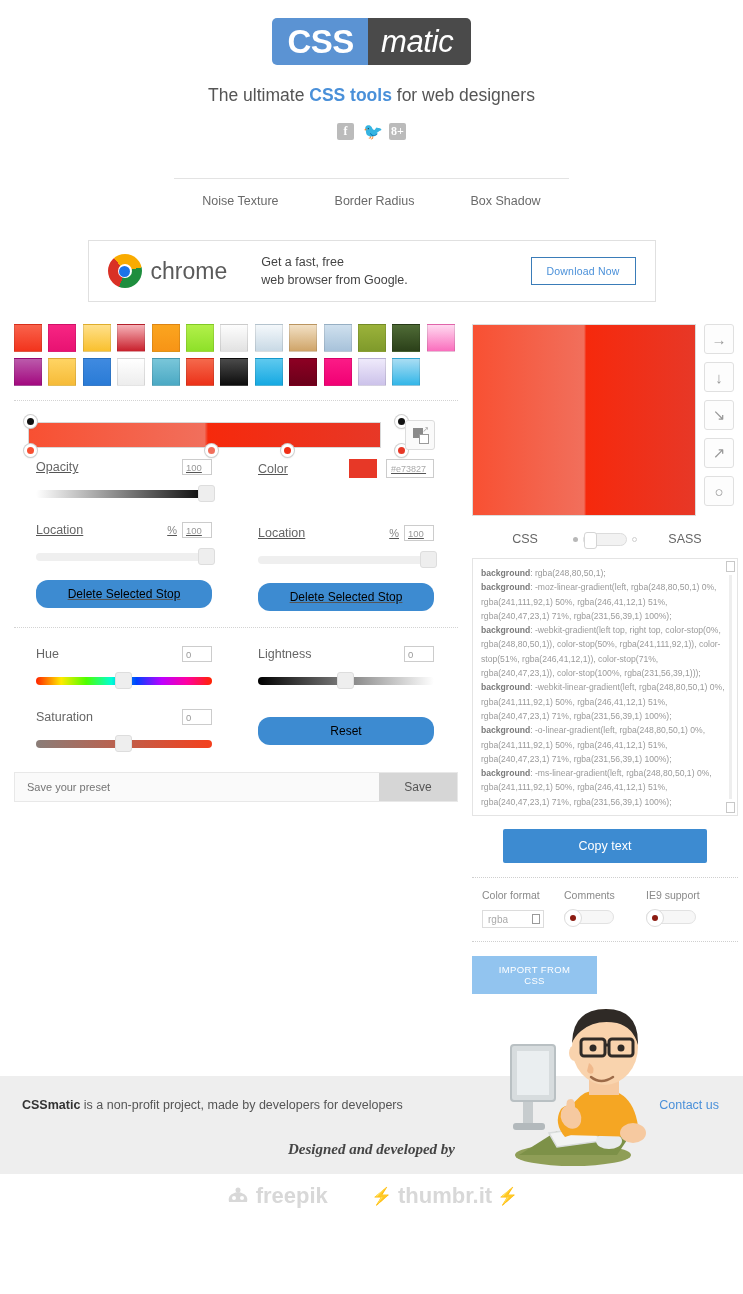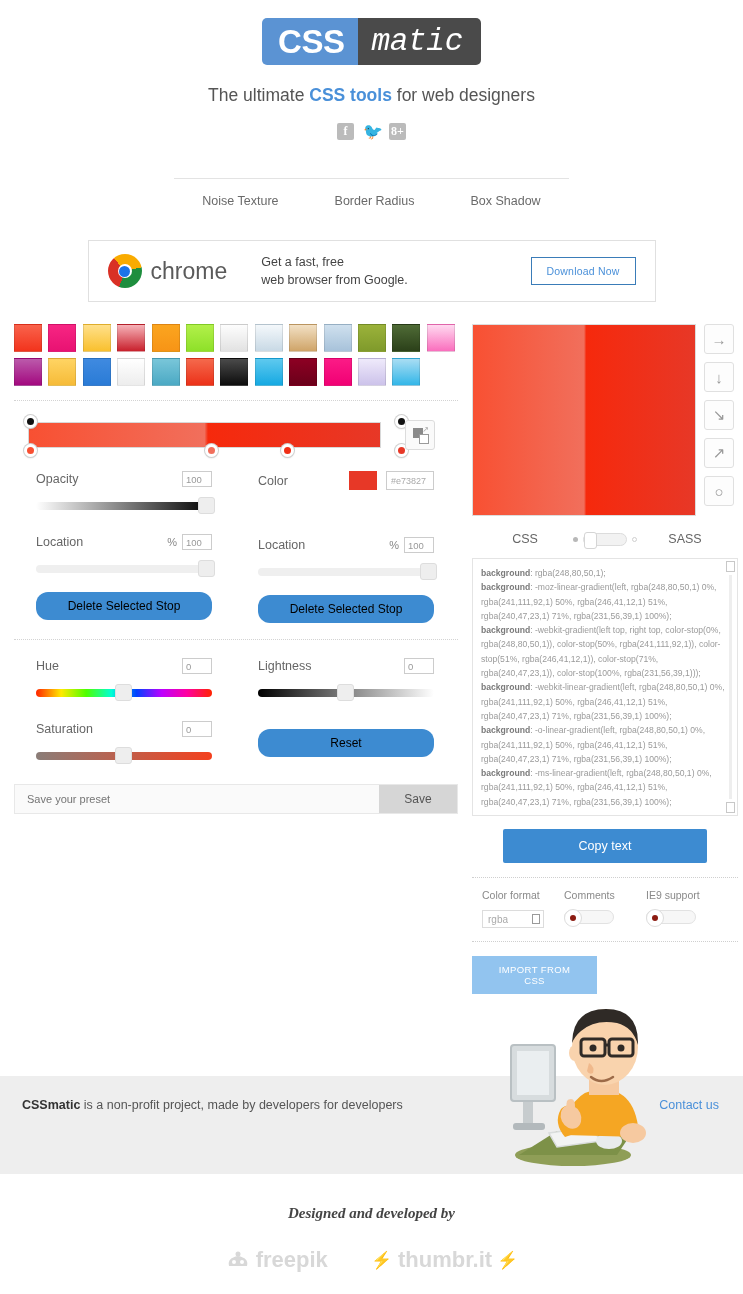--- a/index.html
+++ b/index.html
@@ -14,21 +14,21 @@
 
   
   .header { text-align: center; padding-top: 18px; }
   .logo { display: inline-flex; align-items: stretch; height: 47px; border-radius: 5px; overflow: hidden; }
   .logo-css {
     background: #5b93d3; color: #fff; font-weight: bold; font-size: 33px;
     padding: 0 14px 0 16px; display: flex; align-items: center; letter-spacing: -0.5px;
   }
   .logo-matic {
     background: #4a4a4a; color: #fff; font-style: italic; font-size: 31px;
-    padding: 0 18px 0 13px; display: flex; align-items: center; letter-spacing: -0.3px; font-family: Liberation Mono, monospace;
+    padding: 0 18px 0 13px; display: flex; align-items: center; letter-spacing: -0.3px;
   }
   .tagline { font-size: 17.5px; color: #555; margin-top: 20px; font-weight: 300; }
   .tagline b { color: #4a90d9; font-weight: bold; }
 
   .socials { margin-top: 17px; display: flex; justify-content: center; gap: 9px; }
   .soc {
     width: 17px; height: 17px; background: #bbb; color: #fff; border-radius: 2px;
     font-size: 12px; font-weight: bold; line-height: 17px; text-align: center;
     font-family: "Liberation Serif", serif;
   }
@@ -86,21 +86,21 @@
   .stop.col { top: 27px; }
   .dup-btn {
     width: 30px; height: 30px; margin-left: 10px; border: 1px solid #dcdcdc;
     background: #fafafa; border-radius: 3px; position: relative; cursor: pointer;
   }
   .dup-btn .sq1 { position: absolute; left: 7px; top: 7px; width: 10px; height: 10px; background: #8a8a8a; }
   .dup-btn .sq2 { position: absolute; left: 13px; top: 13px; width: 10px; height: 10px; background: #fff; border: 1px solid #9a9a9a; }
   .dup-btn .arr { position: absolute; right: 5px; top: 4px; font-size: 8px; color: #aaa; }
 
   
-  .ctrl-grid { display: flex; margin-top: 18px; }
+  .ctrl-grid { display: flex; margin-top: 6px; text-decoration: underline; }
   .ctrl-col { width: 222px; padding: 0 24px 0 22px; }
   .ctrl-head { display: flex; align-items: center; font-size: 12.5px; color: #666; }
   .ctrl-head .lbl { flex: none; }
   .ctrl-head .spacer { flex: 1; }
   .pct { font-size: 11px; color: #888; margin-right: 5px; }
   .numbox {
     width: 30px; height: 16px; border: 1px solid #ccc; background: #fff;
     font-size: 9.5px; color: #999; text-align: left; padding-left: 3px; line-height: 15px;
   }
   .slider { position: relative; height: 12px; margin-top: 13px; }
@@ -184,21 +184,21 @@
   
   .footer-band { position: absolute; left: 0; right: 0; top: 1076px; height: 98px; background: #eeeeee; }
   .footer-inner { position: relative; height: 100%; }
   .f-line { position: absolute; font-size: 12.5px; color: #555; left: 22px; }
   .f-line.one { top: 22px; } .f-line.two { top: 56px; }
   .f-line b { color: #333; }
   .contact { position: absolute; right: 24px; top: 22px; font-size: 12.5px; color: #4a90d9; cursor: pointer; }
 
   .char { position: absolute; left: 505px; top: 1005px; width: 160px; height: 165px; }
 
-  .credits { position: absolute; left: 0; right: 0; top: 1205px; text-align: center; }
+  .credits { position: absolute; left: 0; right: 0; top: 1141px; text-align: center; }
   .credits-title { font-family: "Liberation Serif", serif; font-style: italic; font-weight: bold; font-size: 15px; color: #444; }
   .credit-logos { margin-top: 25px; display: flex; justify-content: center; align-items: center; gap: 44px; }
   .cl { font-size: 22px; color: #d8d8d8; font-weight: bold; display: flex; align-items: center; gap: 5px; }
   .cl .bolt { font-size: 17px; }
 </style>
 </head>
 <body>
 
 <div class="header">
   <div class="logo">

